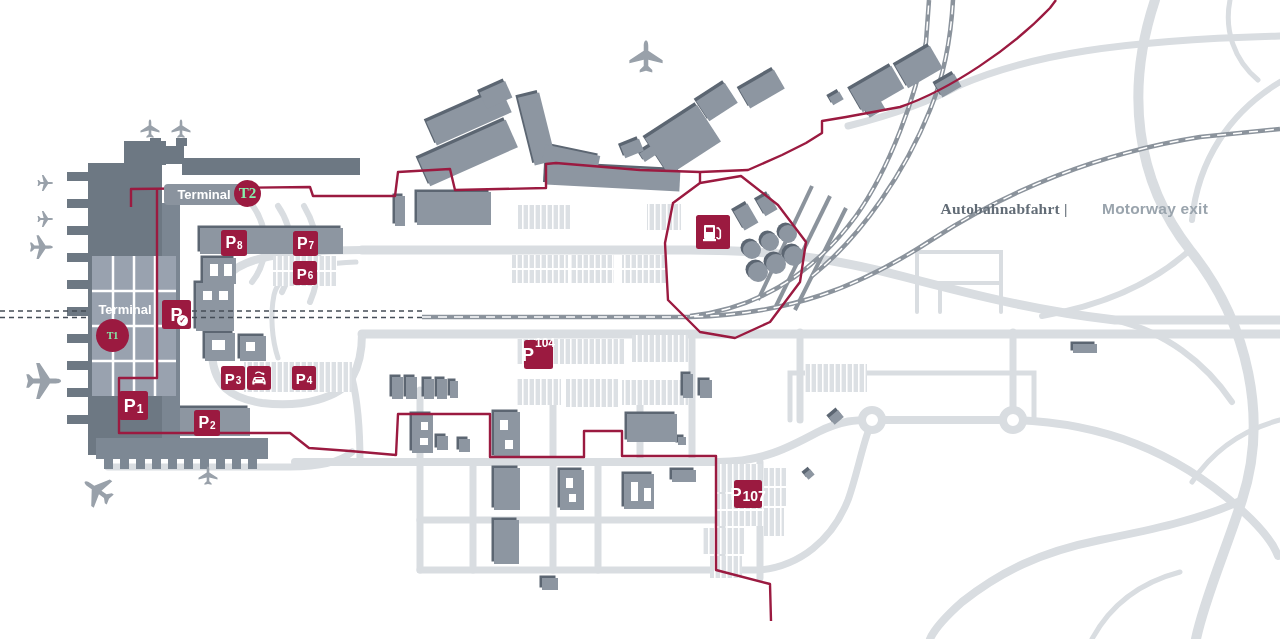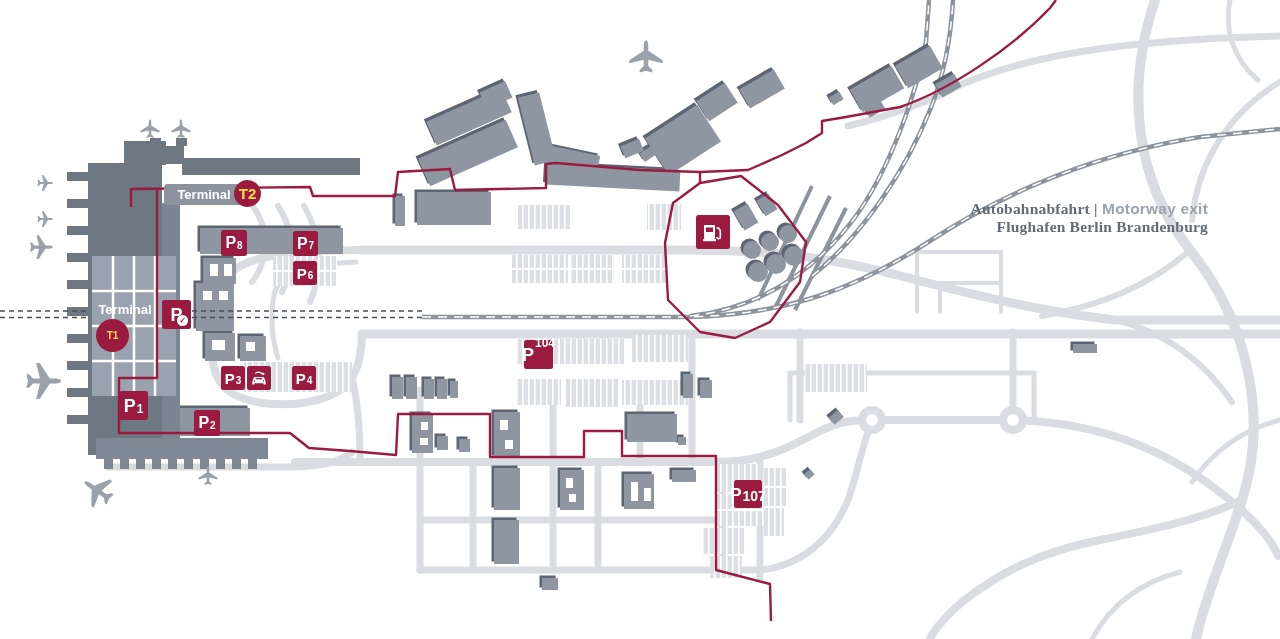--- a/index.html
+++ b/index.html
@@ -12,30 +12,30 @@
   .badge .bp{display:block;}
   .badge .bs{display:block;align-self:flex-end;margin-left:1px;}
   .badge .chk{position:absolute;right:3px;bottom:3px;width:11px;height:11px;border-radius:50%;
               background:#fff;color:var(--maroon,#9b1a40);font-size:8px;font-weight:bold;
               display:flex;align-items:center;justify-content:center;}
   .iconbox{position:absolute;background:var(--maroon,#9b1a40);border-radius:2.5px;
            display:flex;align-items:center;justify-content:center;}
   .t2wrap{position:absolute;left:164px;top:183px;width:110px;height:28px;}
   .t2bar{position:absolute;left:0;top:1px;width:80px;height:21px;background:#8a939e;border-radius:4px;
          color:#fff;font-weight:bold;font-size:13px;display:flex;align-items:center;justify-content:center;}
-  .tcircle{position:absolute;background:var(--maroon,#9b1a40);border-radius:50%;color:#fde047;
-           display:flex;align-items:center;justify-content:center;font-weight:bold;}
+  .tcircle{position:absolute;background:var(--maroon,#9b1a40);border-radius:50%;color:#86efac;
+           display:flex;align-items:center;justify-content:center;font-weight:bold;font-family:Liberation Serif, serif;}
   .t2c{left:70px;top:-3px;width:27px;height:27px;font-size:15px;}
   .t1wrap{position:absolute;left:88px;top:302px;width:74px;}
   .t1label{color:#fff;font-size:13px;font-weight:bold;text-align:center;width:74px;}
   .t1c{position:relative;width:33px;height:33px;font-size:10px;margin:2px 0 0 8px;}
   .legend{position:absolute;right:72px;top:200px;text-align:right;font-size:15.5px;font-weight:bold;
           letter-spacing:.2px;line-height:18px;}
   .legend .dk{color:#626c76;font-family:Liberation Serif, serif;}
-  .legend .lt{color:#9aa4ad;}
+  .legend .lt{color:#9aa4ad;padding-left:30px;}
 </style>
 </head>
 <body>
 
 <div class="map">
 
 <svg class="base" width="1280" height="639" viewBox="0 0 1280 639" xmlns="http://www.w3.org/2000/svg" xmlns:xlink="http://www.w3.org/1999/xlink">
   <defs>
     <pattern id="lot" width="6" height="60" patternUnits="userSpaceOnUse">
       <rect width="6" height="60" fill="#dce0e4"></rect>
@@ -356,17 +356,16 @@
       <rect x="15.5" y="5.8" width="3" height="2.4" fill="#fff" transform="rotate(35 17 7)"></rect>
       <path d="M4,16.5 l1.6,-4.5 q0.4,-1.2 1.7,-1.2 h9.4 q1.3,0 1.7,1.2 L20,16.5 v3.2 h-2.6 v-1.4 H6.6 v1.4 H4 z" fill="#fff"></path>
       <rect x="8" y="12" width="8" height="1.6" fill="#9b1a40"></rect>
       <circle cx="6.6" cy="15.6" r="1" fill="#9b1a40"></circle>
           <circle cx="17.4" cy="15.6" r="1" fill="#9b1a40"></circle>
     </svg>
   </div>
 
   <div class="legend">
     <div><span class="dk">Autobahnabfahrt |</span><span class="lt"> Motorway exit</span></div>
-    <div class="dk">Flughafen Berlin Brandenburg</div>
   </div>
 
 </div>
 </div>
 
 </body></html>

